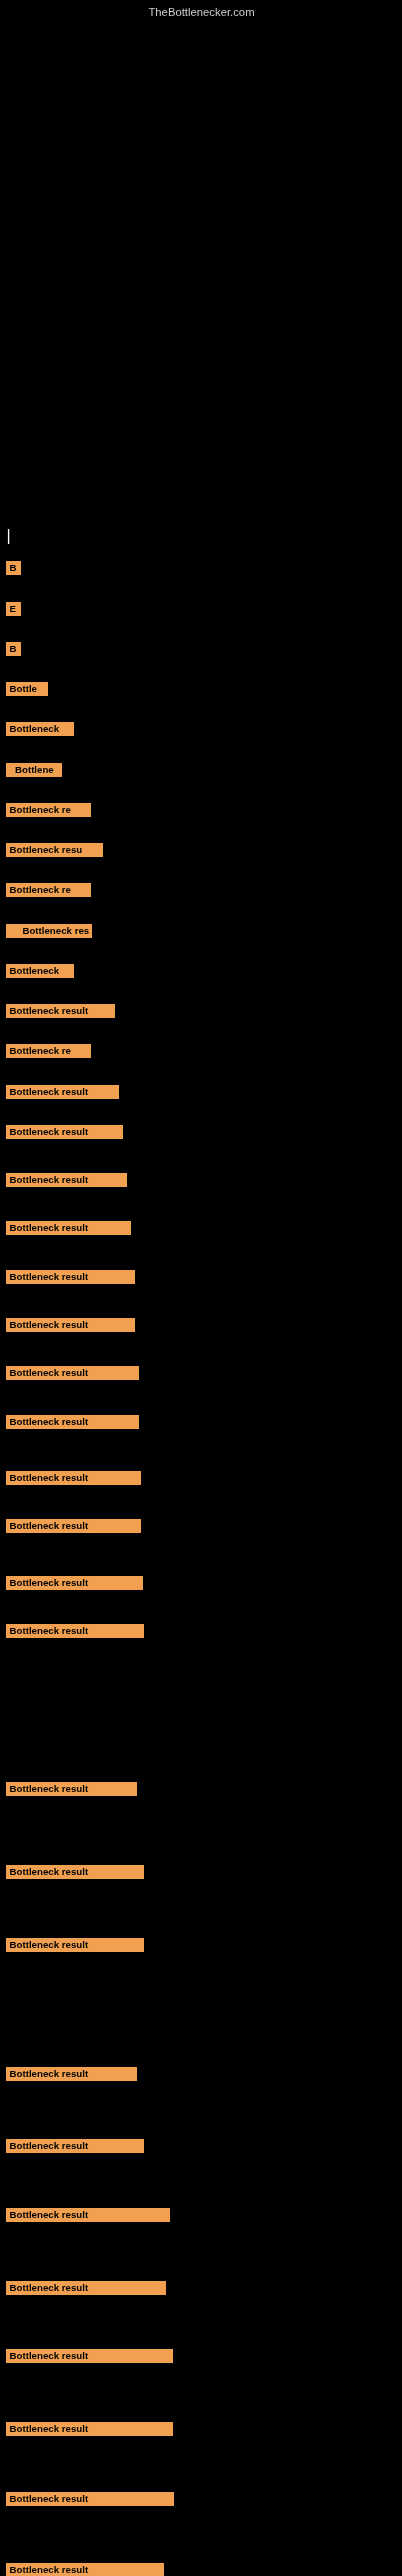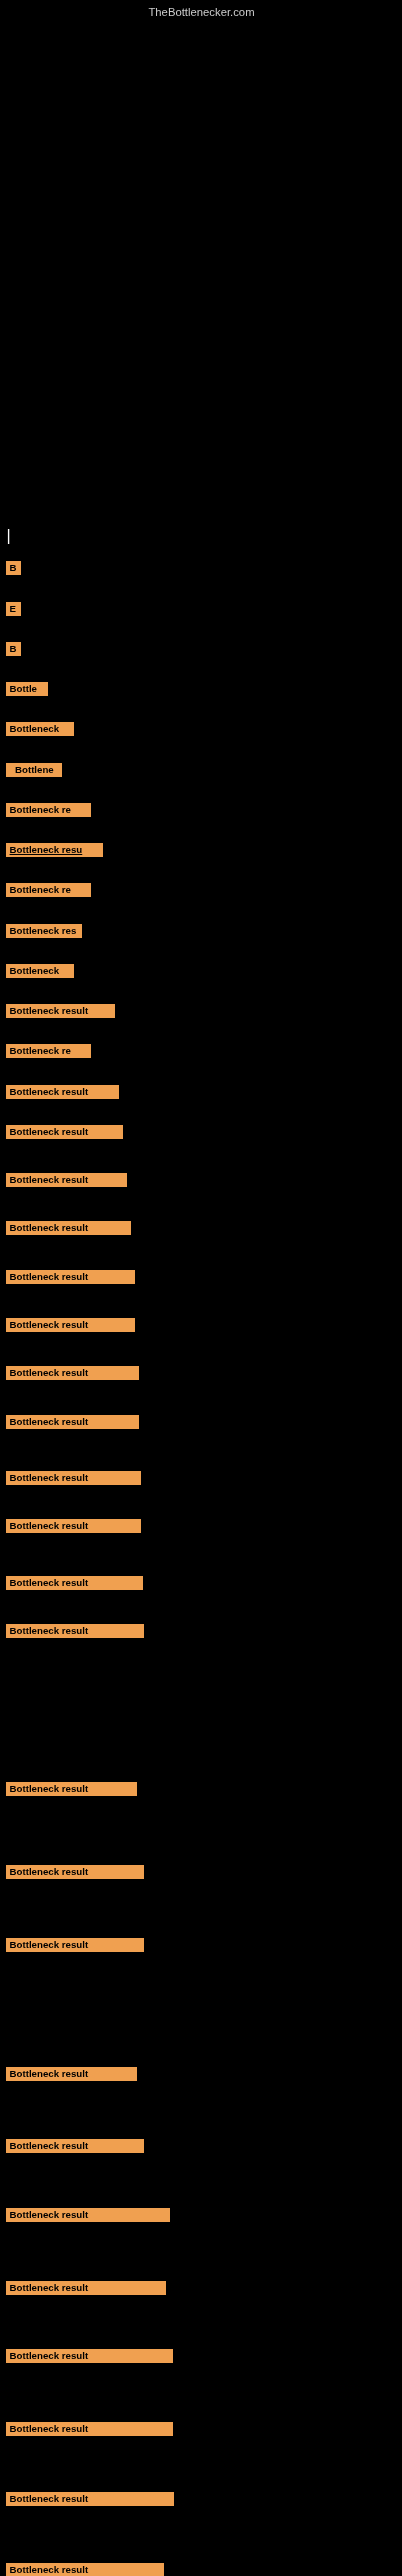--- a/index.html
+++ b/index.html
@@ -50,23 +50,23 @@
 <div id="bars-container" style="position: relative; width: 403px; height: 2560px;">
 
   <div class="cursor-indicator" style="position:absolute; top:499px; left:3.2px;">|</div>
 <div class="bar-row" style="position: absolute; top: 531px; left: 3.2px;"><span class="bottleneck-bar" style="width: 14.5px;">B</span></div>
     <div class="bar-row" style="position: absolute; top: 572px; left: 3.2px;"><span class="bottleneck-bar" style="width: 14.5px;">E</span></div>
     <div class="bar-row" style="position: absolute; top: 612px; left: 3.2px;"><span class="bottleneck-bar" style="width: 14.5px;">B</span></div>
     <div class="bar-row" style="position: absolute; top: 652px; left: 3.2px;"><span class="bottleneck-bar" style="width: 42px;">Bottle</span></div>
     <div class="bar-row" style="position: absolute; top: 692px; left: 3.2px;"><span class="bottleneck-bar" style="width: 68px;">Bottleneck</span></div>
     <div class="bar-row" style="position: absolute; top: 733px; left: 3.2px; text-align: center;"><span class="bottleneck-bar" style="width: 56px;">Bottlene</span></div>
     <div class="bar-row" style="position: absolute; top: 773px; left: 3.2px;"><span class="bottleneck-bar" style="width: 85px;">Bottleneck re</span></div>
-    <div class="bar-row" style="position: absolute; top: 813px; left: 3.2px;"><span class="bottleneck-bar" style="width: 97px; text-decoration: underline;">Bottleneck resu</span></div>
+    <div class="bar-row" style="position: absolute; top: 813px; left: 3.2px;"><span class="bottleneck-bar" style="width: 97px;">Bottleneck resu</span></div>
     <div class="bar-row" style="position: absolute; top: 853px; left: 3.2px;"><span class="bottleneck-bar" style="width: 85px;">Bottleneck re</span></div>
-    <div class="bar-row" style="position: absolute; top: 894px; left: 3.2px;"><span class="bottleneck-bar" style="width: 76px;">Bottleneck res</span></div>
+    <div class="bar-row" style="position: absolute; top: 894px; left: 3.2px;"><span class="bottleneck-bar" style="width: 86px; text-align: right;">Bottleneck res</span></div>
     <div class="bar-row" style="position: absolute; top: 934px; left: 3.2px;"><span class="bottleneck-bar" style="width: 68px;">Bottleneck</span></div>
     <div class="bar-row" style="position: absolute; top: 974px; left: 3.2px;"><span class="bottleneck-bar" style="width: 109px;">Bottleneck result</span></div>
     <div class="bar-row" style="position: absolute; top: 1014px; left: 3.2px;"><span class="bottleneck-bar" style="width: 85px;">Bottleneck re</span></div>
     <div class="bar-row" style="position: absolute; top: 1055px; left: 3.2px;"><span class="bottleneck-bar" style="width: 113px;">Bottleneck result</span></div>
     <div class="bar-row" style="position: absolute; top: 1095px; left: 3.2px;"><span class="bottleneck-bar" style="width: 117px;">Bottleneck result</span></div>
     <div class="bar-row" style="position: absolute; top: 1143px; left: 3.2px;"><span class="bottleneck-bar" style="width: 121px;">Bottleneck result</span></div>
     <div class="bar-row" style="position: absolute; top: 1191px; left: 3.2px;"><span class="bottleneck-bar" style="width: 125px;">Bottleneck result</span></div>
     <div class="bar-row" style="position: absolute; top: 1240px; left: 3.2px;"><span class="bottleneck-bar" style="width: 129px;">Bottleneck result</span></div>
     <div class="bar-row" style="position: absolute; top: 1288px; left: 3.2px;"><span class="bottleneck-bar" style="width: 129px;">Bottleneck result</span></div>
     <div class="bar-row" style="position: absolute; top: 1336px; left: 3.2px;"><span class="bottleneck-bar" style="width: 133px;">Bottleneck result</span></div>

